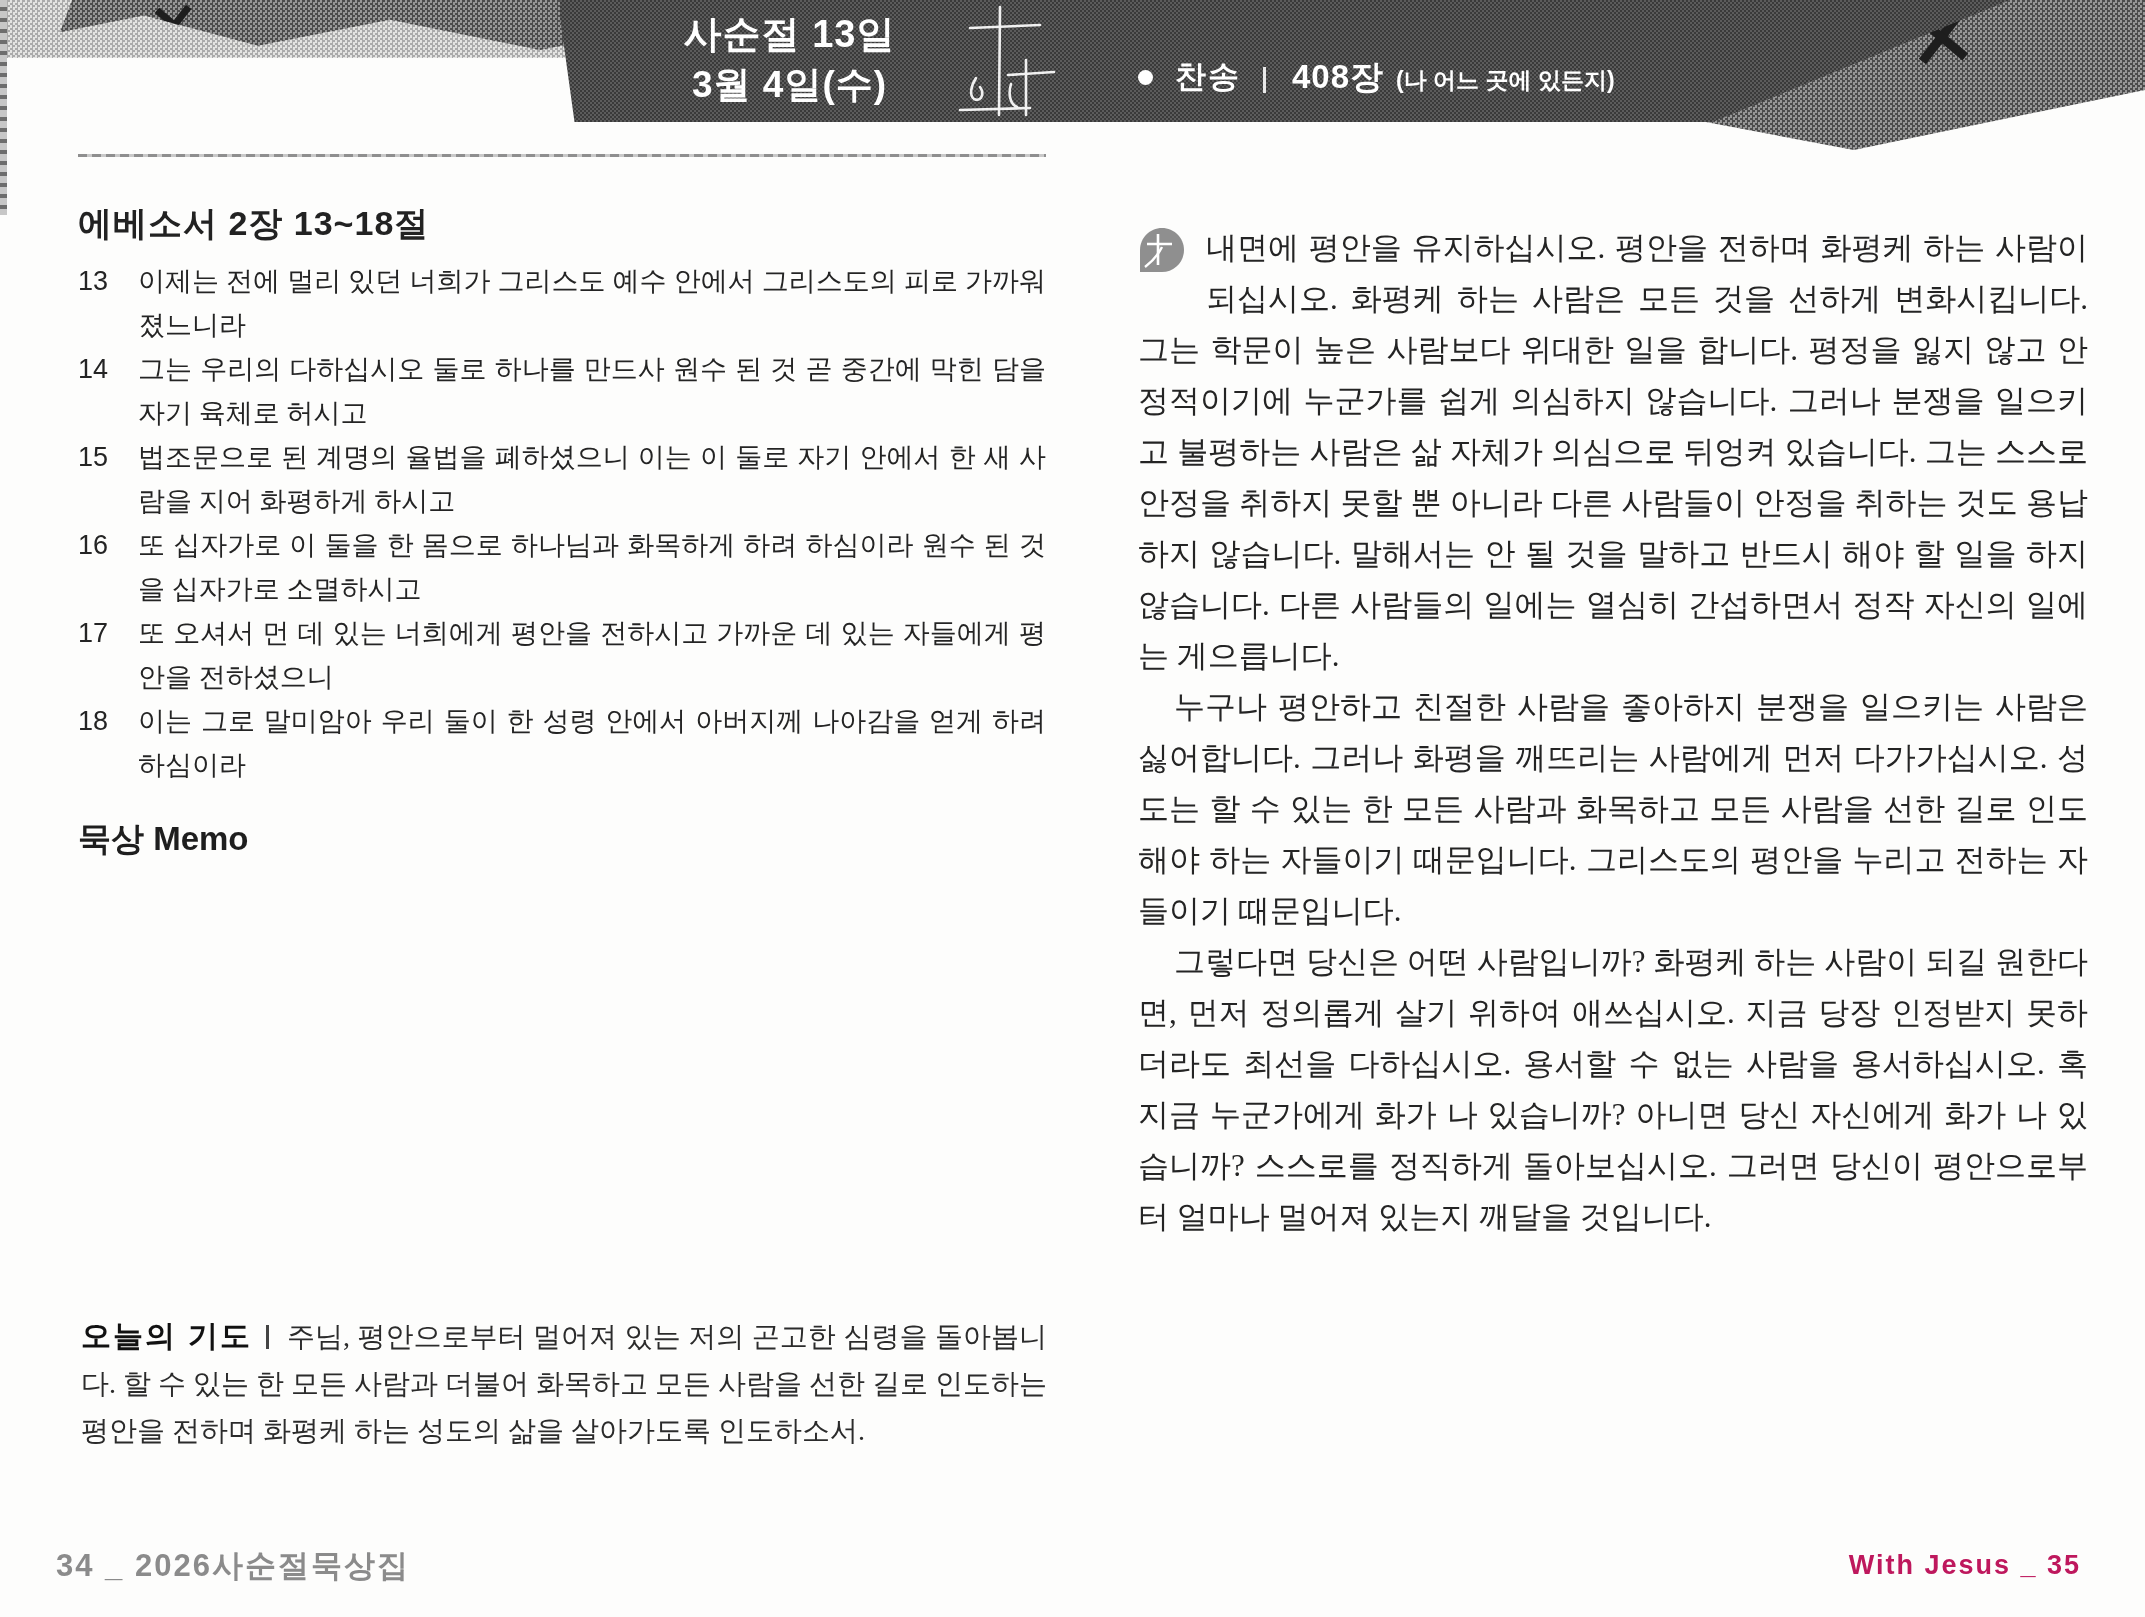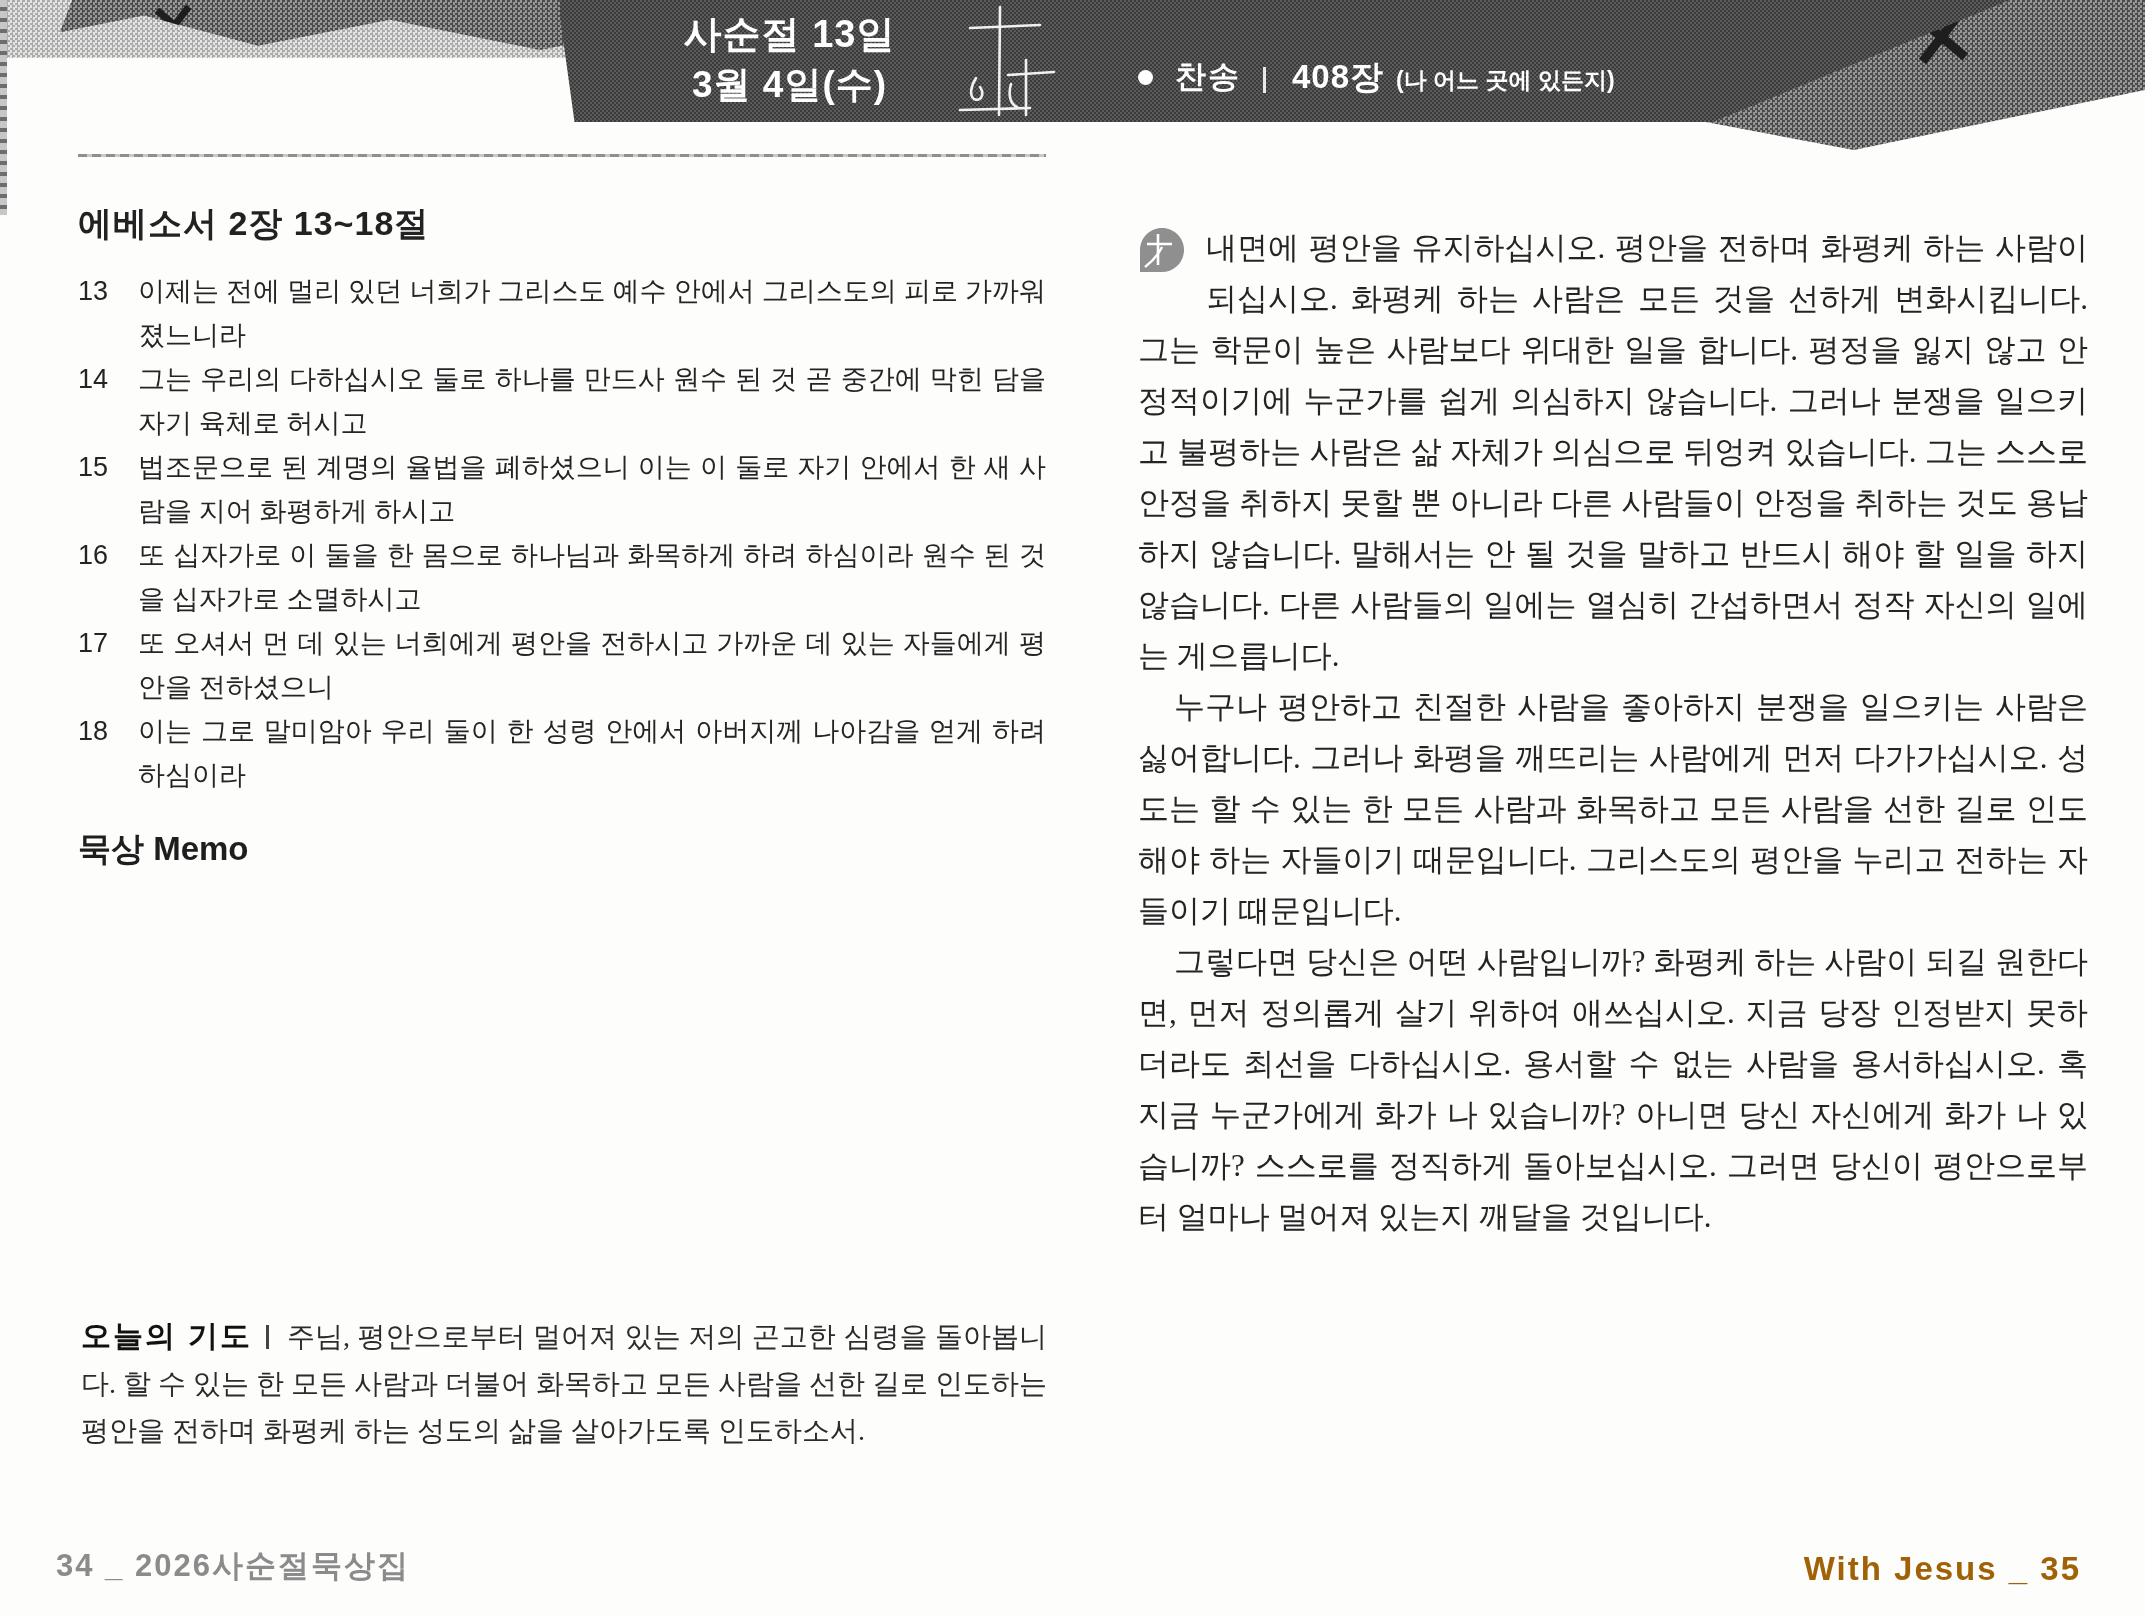--- a/index.html
+++ b/index.html
@@ -45,21 +45,21 @@
   .info-note { font-size:23px; font-weight:600; margin-left:12px; padding-top:6px;border-radius:13px; }
 
   
   .left-col { position:absolute; left:78px; top:120px; width:968px; }
   .title-row { display:flex; align-items:flex-start; padding-top:24px; }
   .leaf-icon { flex:none; margin-top:2px; }
   h1.title { font-size:86px; line-height:1.05; font-weight:800; letter-spacing:3px; color:#161616; margin-left:26px; }
   .title-divider { margin-top:34px; height:3px; width:100%;
     background:repeating-linear-gradient(90deg,#8f8f8f 0 9px,#c9c9c9 9px 14px); }
   .scripture-heading { margin-top:44px; font-size:34px; font-weight:800; letter-spacing:1px; color:#222; }
-  .verses { list-style:none; margin-top:22px; font-family:"Liberation Serif","DejaVu Serif",serif; }
+  .verses { list-style:none; margin-top:12px; font-family:"Liberation Serif","DejaVu Serif",serif; }
   .verse { display:flex; font-size:27px; line-height:44px; color:#242424; }
   .vnum { flex:none; width:60px; font-family:"Liberation Sans","DejaVu Sans",sans-serif; }
   .vtext { flex:1; text-align:justify; }
   .memo-heading { margin-top:30px; font-size:33px; font-weight:800; color:#1e1e1e; }
   .memo-area { height:290px; }
 
   
   .prayer { position:absolute; left:81px; top:1312px; width:966px;
     font-family:"Liberation Serif","DejaVu Serif",serif; font-size:28px; line-height:47px;
     color:#2b2b2b; text-align:justify; }
@@ -70,22 +70,22 @@
   
   .right-col { position:absolute; left:1138px; top:222px; width:950px;
     font-family:"Liberation Serif","DejaVu Serif",serif; font-size:31px; line-height:51px;
     color:#242424; text-align:justify; }
   .right-col .leaf-icon-gray { float:left; width:48px; height:48px; margin:4px 20px 6px 0; }
   .right-col p.indent { text-indent:36px; }
 
   
   .footer-left { position:absolute; left:56px; top:1545px; font-size:31px; letter-spacing:2px;
     color:#8b8b8b; font-weight:600; }
-  .footer-right { position:absolute; right:64px; top:1550px; font-size:33px; letter-spacing:2px;
-    color:#a16207; font-weight:600; }
+  .footer-right { position:absolute; right:64px; top:1550px; font-size:27px; letter-spacing:2px;
+    color:#be185d; font-weight:600; }
 </style>
 </head>
 <body>
 
 <div class="page">
 
   <div class="header">
     <div class="band ht-light"></div>
     <div class="edge-strip"></div>
 

